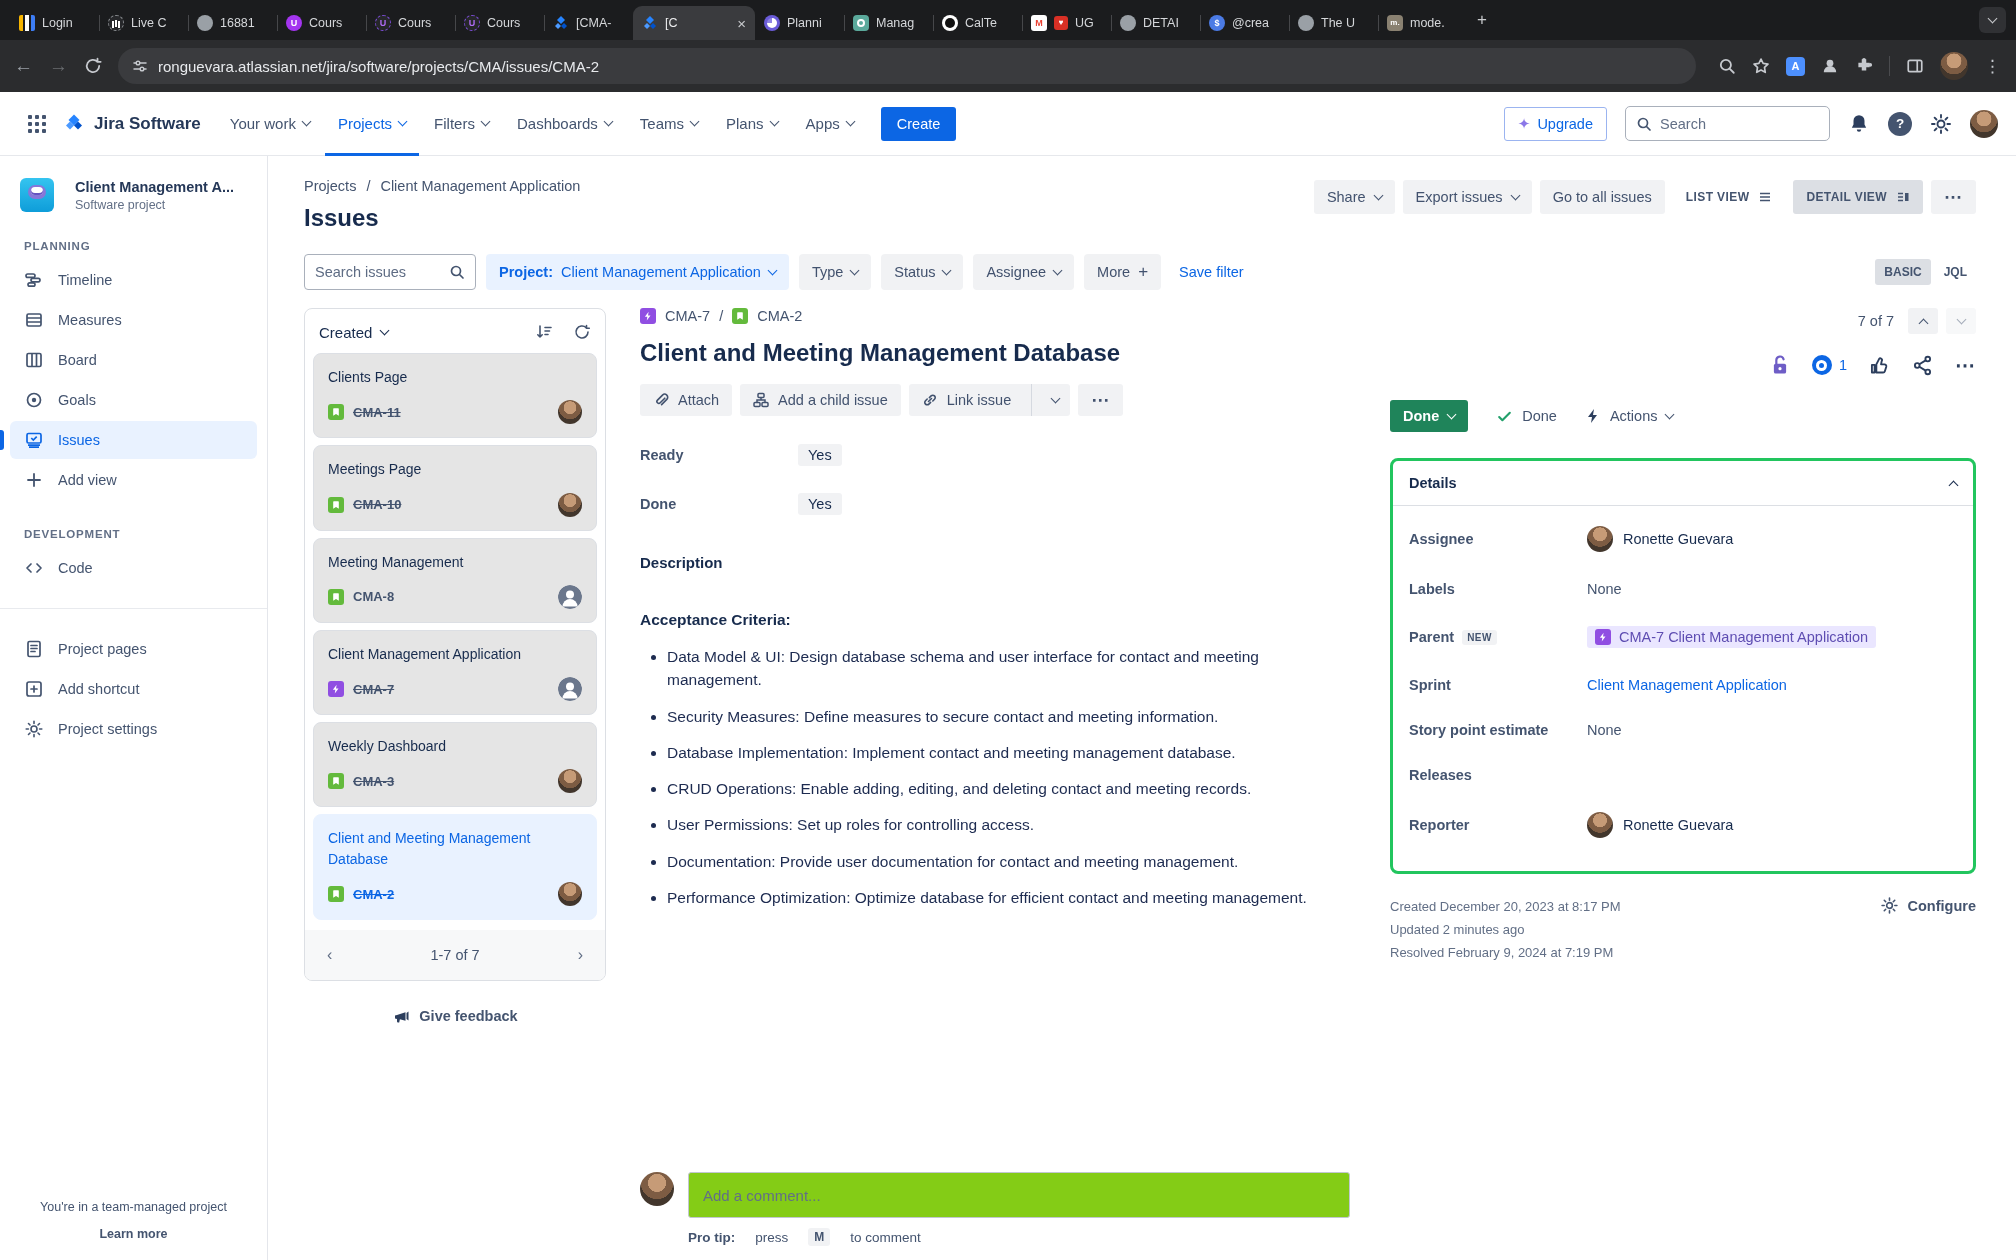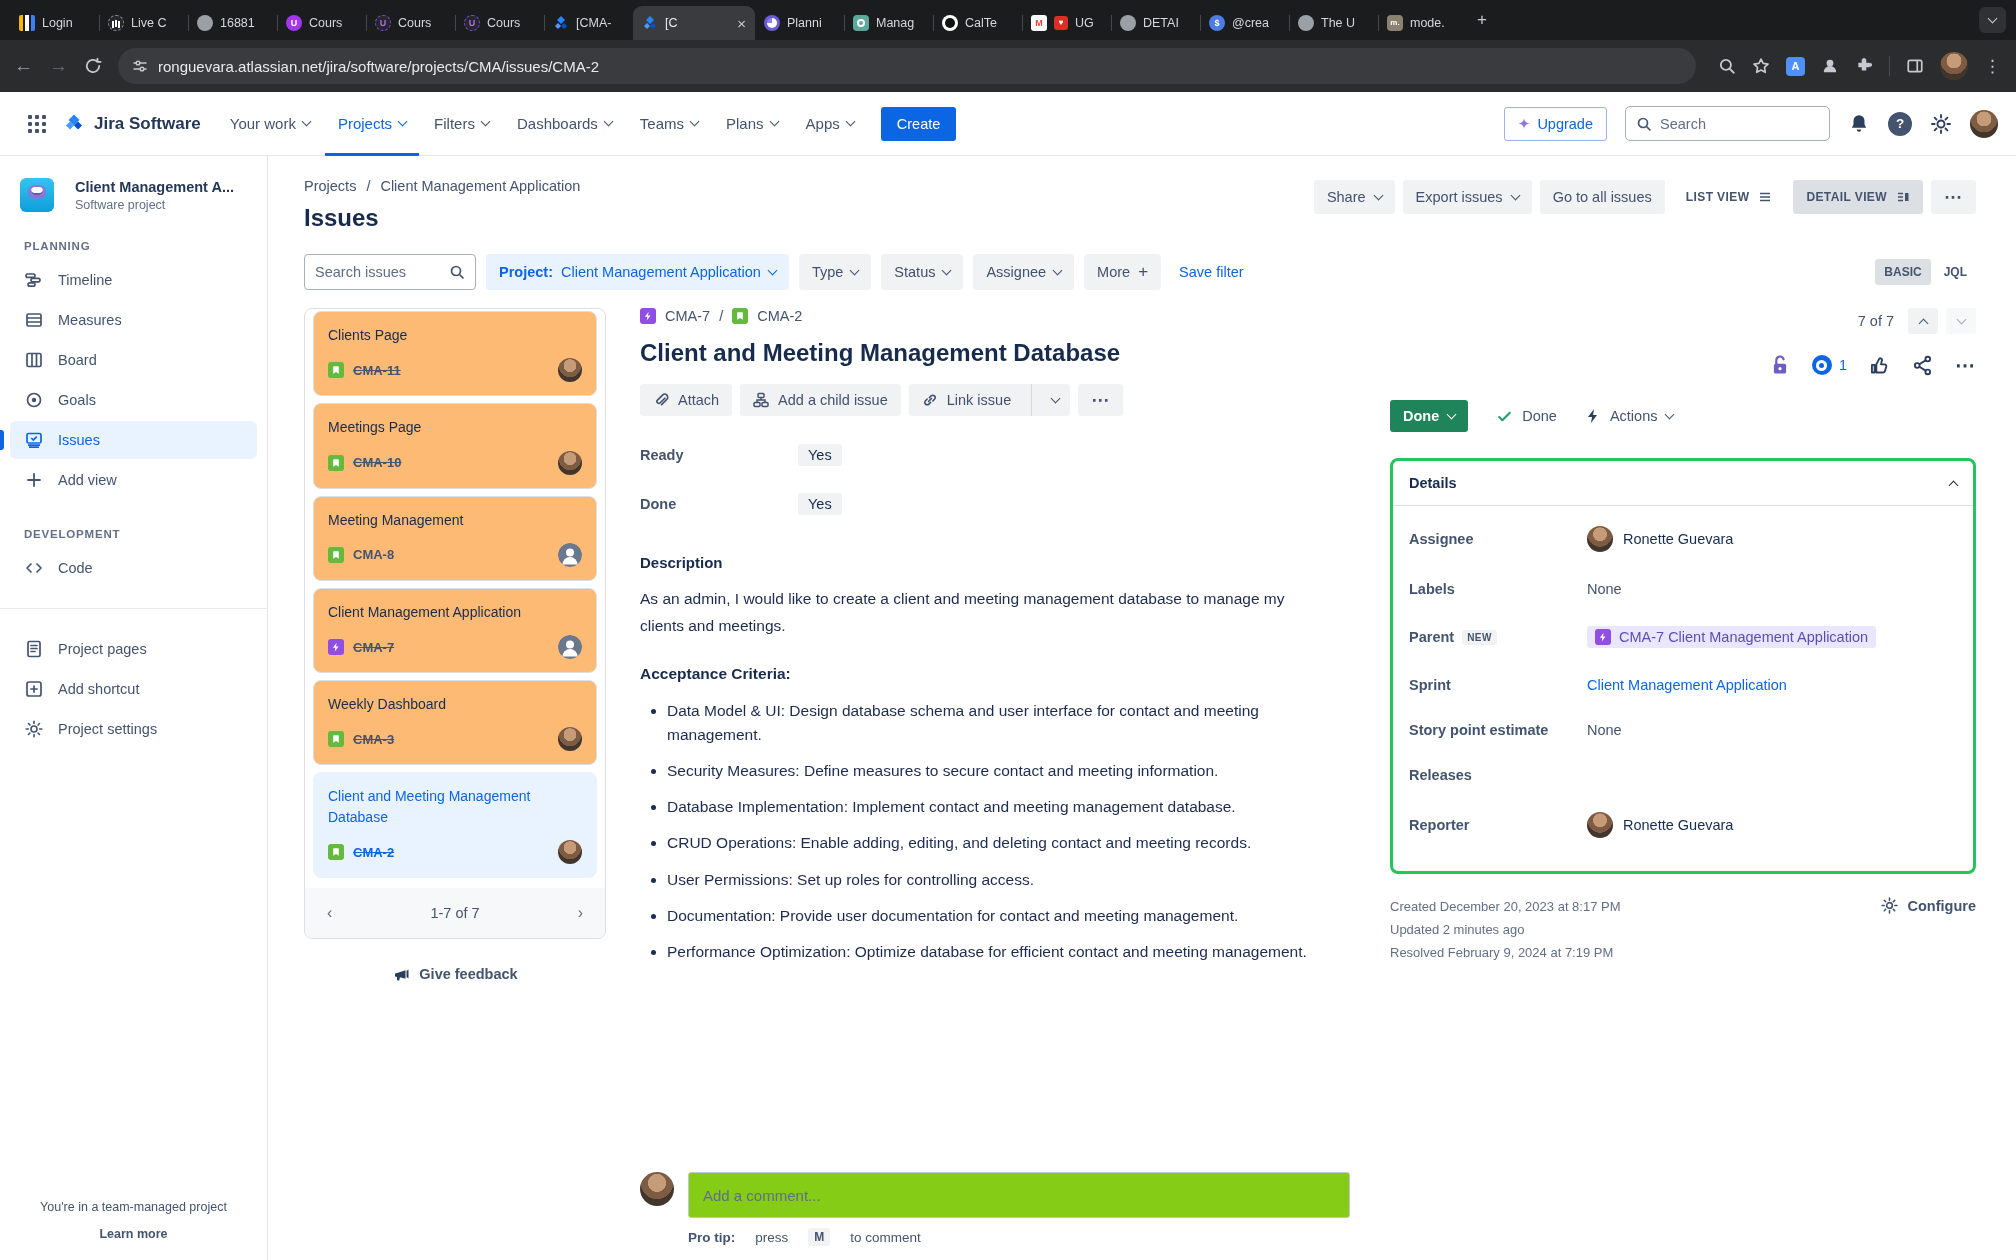--- a/index.html
+++ b/index.html
@@ -111,21 +111,21 @@
 
 .content-row{margin-top:18px;display:flex;gap:34px;flex:1;min-height:0}
 
 
 .list-col{width:302px;flex:none;display:flex;flex-direction:column}
 .list-panel{border:1px solid #DCDFE4;border-radius:8px;display:flex;flex-direction:column;overflow:hidden;background:#fff}
 .list-head{padding:14px 14px 10px;display:flex;align-items:center;color:#172B4D;font-size:15px}
 .list-head .hchev{margin-left:9px}
 .list-head-icons{margin-left:auto;display:flex;gap:20px;color:#44546F}
 .cards{padding:2px 8px 8px;display:flex;flex-direction:column;gap:7px}
-.card{border:1px solid #DCDFE4;border-radius:8px;padding:13px 14px;cursor:pointer;background:#fdba74}
+.card{border:1px solid #DCDFE4;border-radius:8px;padding:13px 14px;cursor:pointer;background:#e5e5e5}
 .card-title{font-size:14px;color:#172B4D;line-height:1.45}
 .card-meta{margin-top:13px;display:flex;align-items:center;gap:9px}
 .card-key{font-size:13px;font-weight:600;color:#44546F}
 .struck{text-decoration:line-through}
 .card-meta .avatar,.card-meta .anon{margin-left:auto}
 .card.selected{background:#E9F2FF;border-color:#E9F2FF}
 .card.selected .card-title,.card.selected .card-key{color:#0C66E4}
 .type-icon{width:16px;height:16px;border-radius:3px;display:flex;align-items:center;justify-content:center;flex:none}
 .t-story{background:#63BA3C}
 .t-epic{background:#904EE2}
@@ -570,20 +570,32 @@
       <span class="mode-toggle">
         <span class="mode on">BASIC</span>
         <span class="mode">JQL</span>
       </span>
     </div>
 
     <div class="content-row">
 
       <div class="list-col">
         <div class="list-panel">
+          <div class="list-head">
+            <span>Created</span>
+              <span class="chev hchev"></span>
+            <span class="list-head-icons">
+              <svg class="ic" width="18" height="18" viewBox="0 0 18 18" fill="none" stroke="currentColor" stroke-width="1.6" stroke-linecap="round">
+                  <path d="M5 3v11M5 14l-2.2-2.2M5 14l2.2-2.2M10 4.5h6M10 8h4.5M10 11.5h3"></path>
+                </svg>
+              <svg class="ic" width="18" height="18" viewBox="0 0 18 18" fill="none" stroke="currentColor" stroke-width="1.6" stroke-linecap="round">
+                  <path d="M15 9a6 6 0 11-1.8-4.3M13.5 2.5v2.8h2.8"></path>
+                </svg>
+            </span>
+          </div>
           <div class="cards">
             <div class="card">
               <div class="card-title">Clients Page</div>
               <div class="card-meta">
                 <span class="type-icon t-story">
                     <svg width="10" height="10" viewBox="0 0 16 16">
                       <path d="M4.5 2h7a1 1 0 011 1v11l-4.5-3-4.5 3V3a1 1 0 011-1z" fill="#fff"></path>
                     </svg>
                   </span>
                 <span class="card-key struck">CMA-11</span>
@@ -726,21 +738,20 @@
             <div class="field-row">
               <span class="field-label">Ready</span>
               <span class="value-chip">Yes</span>
             </div>
             <div class="field-row">
               <span class="field-label">Done</span>
               <span class="value-chip">Yes</span>
             </div>
           </div>
           <div class="desc-h">Description</div>
-          <div class="desc-p">As an admin, I would like to create a client and meeting management database to manage my clients and meetings.</div>
           <div class="ac-h">Acceptance Criteria:</div>
           <ul class="ac-list">
             <li>Data Model &amp; UI: Design database schema and user interface for contact and meeting management.</li>
             <li>Security Measures: Define measures to secure contact and meeting information.</li>
             <li>Database Implementation: Implement contact and meeting management database.</li>
             <li>CRUD Operations: Enable adding, editing, and deleting contact and meeting records.</li>
             <li>User Permissions: Set up roles for controlling access.</li>
             <li>Documentation: Provide user documentation for contact and meeting management.</li>
             <li>Performance Optimization: Optimize database for efficient contact and meeting management.</li>
           </ul>

